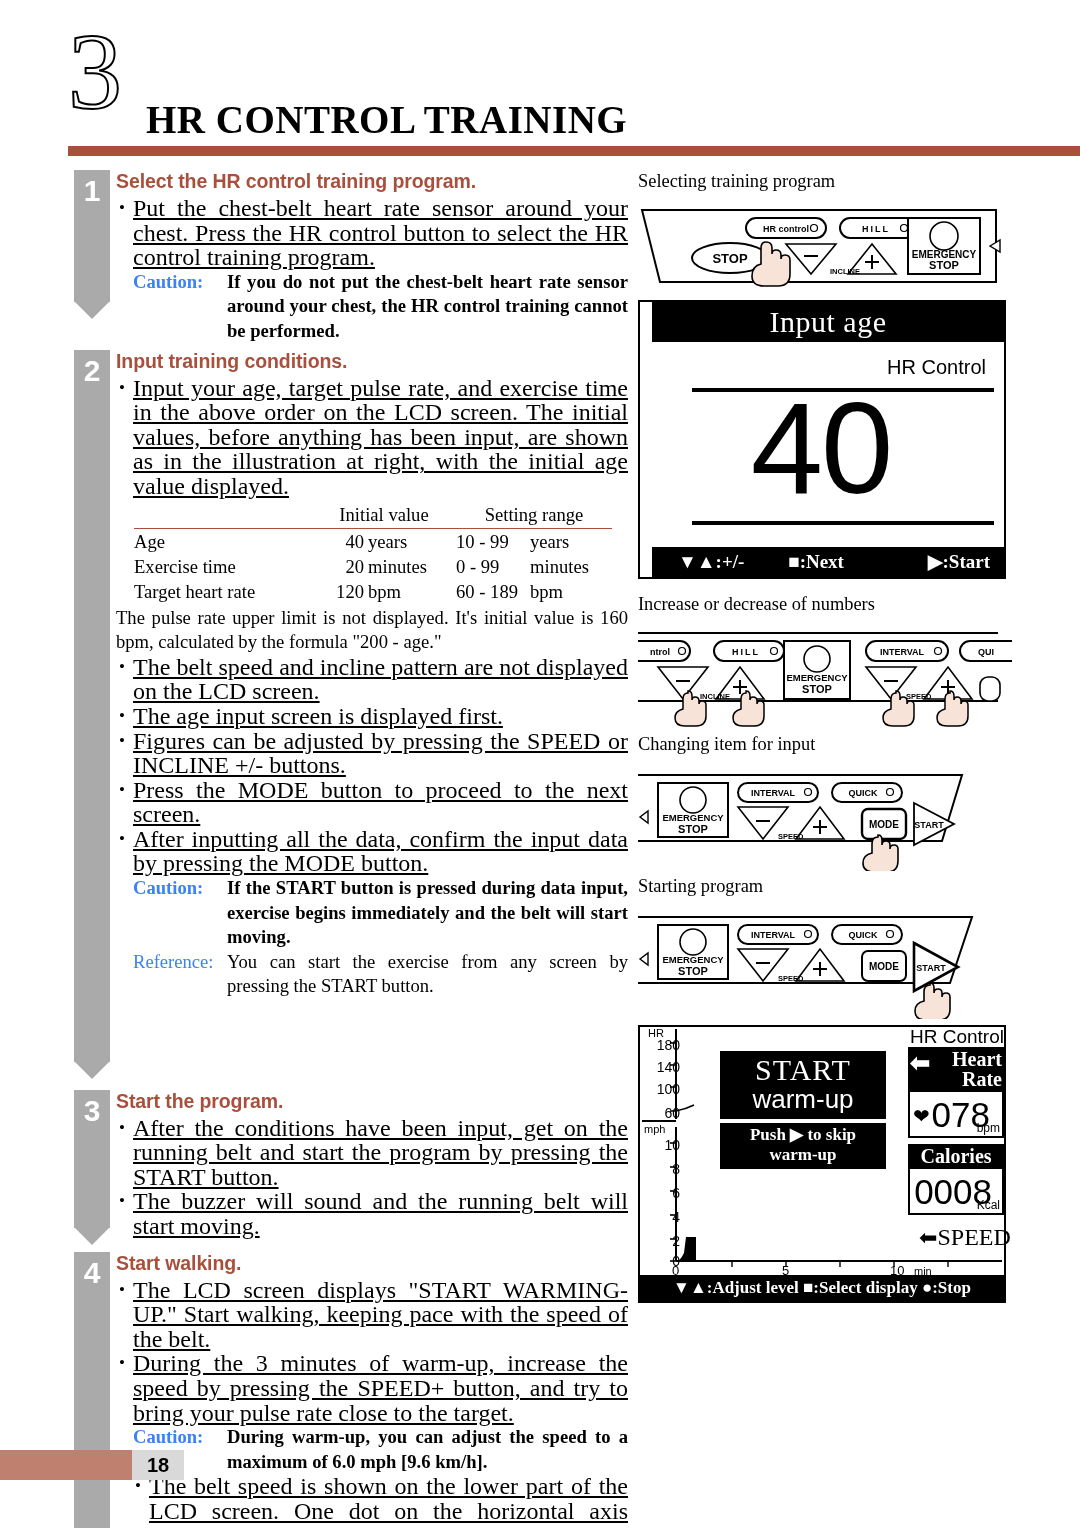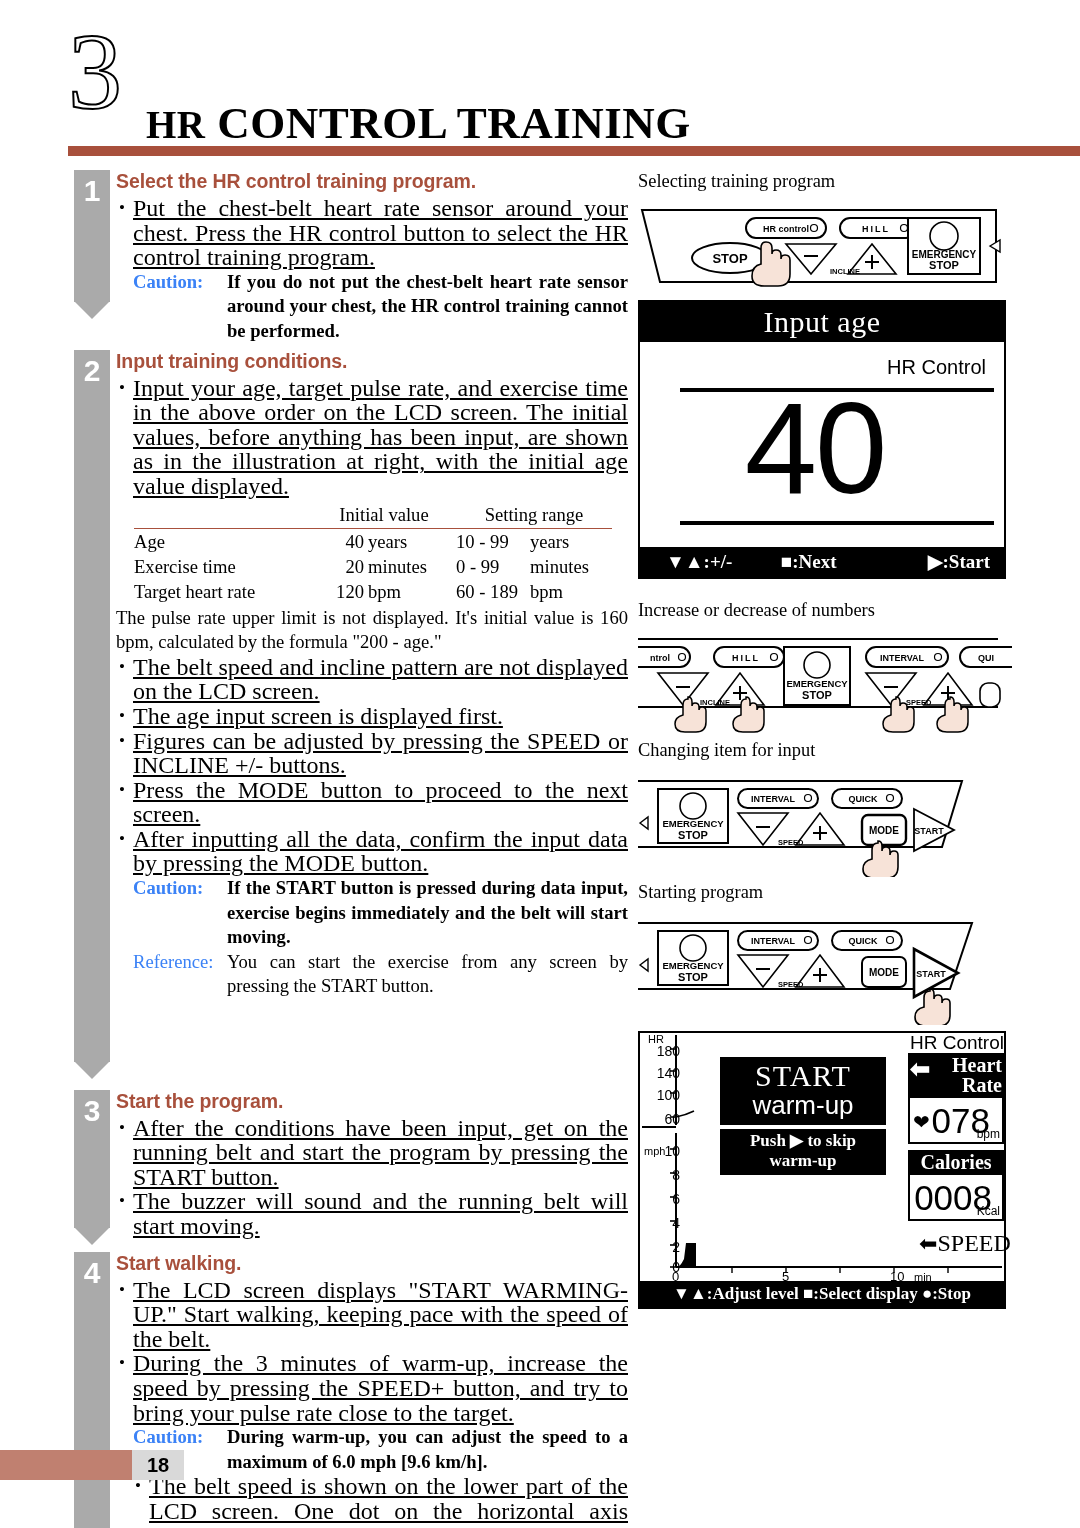--- a/index.html
+++ b/index.html
@@ -23,21 +23,21 @@
     font-style: normal;
   }
   .chapter-title {
     position: absolute; left: 146px; top: 97px;
     font-family: "Liberation Serif", serif;
     font-weight: bold;
     font-size: 33px;
     letter-spacing: 0.5px;
   }
   .chapter-title .big { font-size: 39px; }
-  .chapter-title .smallcaps { font-size: 45px; }
+  .chapter-title .smallcaps { font-size: 39px; }
   .rule-main {
     position: absolute; left: 68px; top: 146px;
     width: 1012px; height: 10px;
     background: #a8503c;
   }
 
   
   .left-col {
     position: absolute; left: 68px; top: 170px;
     width: 560px;
@@ -451,36 +451,36 @@
         <circle cx="306" cy="40" r="14" fill="#fff" stroke="#000" stroke-width="1.6"></circle>
         <text x="306" y="62" font-family="Liberation Sans, sans-serif" font-size="10" font-weight="bold" text-anchor="middle">EMERGENCY</text>
         <text x="306" y="73" font-family="Liberation Sans, sans-serif" font-size="11" font-weight="bold" text-anchor="middle">STOP</text>
         <path d="M352 50 l10 -6 l0 12 z" fill="#fff" stroke="#000" stroke-width="1.4"></path>
         <g>
           <path d="M128 46 q-5 0 -5 6 l0 16 q-9 2 -9 12 q0 10 12 10 l14 0 q12 0 12 -12 l0 -14 q0 -5 -5 -5 q-4 0 -4 4 l0 -4 q0 -5 -5 -5 q-4 0 -4 4 l0 -6 q0 -6 -6 -6 z" fill="#f7e3d8" stroke="#000" stroke-width="1.6"></path>
         </g>
       </svg>
     </div>
 
-    <div class="lcd" style="margin-top:0;">
+    <div class="lcd" style="margin-top:0;padding-left:12px;">
       <div class="lcd-title">Input age</div>
       <div class="lcd-body">
         <div class="hr-ctrl-lbl">HR Control</div>
         <div class="hr-line-top"></div>
         <div class="big-value">40</div>
         <div class="hr-line-bot"></div>
       </div>
       <div class="lcd-footer">
         <span class="f1">▼▲:+/-</span>
         <span class="f2">■:Next</span>
         <span class="f3">▶:Start</span>
       </div>
     </div>
 
-    <div class="fig-cap" style="margin-top:20px;">Increase or decrease of numbers</div>
+    <div class="fig-cap" style="margin-top:14px;">Increase or decrease of numbers</div>
     <div class="console" style="height:108px;">
       <svg width="374" height="108" viewBox="0 0 374 108">
         <line x1="0" y1="14" x2="360" y2="14" stroke="#000" stroke-width="2"></line>
         <line x1="0" y1="82" x2="360" y2="82" stroke="#000" stroke-width="2"></line>
         <rect x="-18" y="22" width="70" height="20" rx="10" fill="#fff" stroke="#000" stroke-width="2"></rect>
         <text x="22" y="36" font-family="Liberation Sans, sans-serif" font-size="9" font-weight="bold" text-anchor="middle">ntrol</text>
         <circle cx="44" cy="32" r="3.5" fill="#fff" stroke="#000" stroke-width="1.2"></circle>
         <rect x="76" y="22" width="70" height="20" rx="10" fill="#fff" stroke="#000" stroke-width="2"></rect>
         <text x="108" y="36" font-family="Liberation Sans, sans-serif" font-size="9" font-weight="bold" text-anchor="middle" letter-spacing="2">HILL</text>
         <circle cx="136" cy="32" r="3.5" fill="#fff" stroke="#000" stroke-width="1.2"></circle>
@@ -585,21 +585,21 @@
 
     <div class="lcd2" style="margin-top:6px;">
       <div class="lcd2-main">
 
         <div class="axis-col">
           <div class="ax-unit" style="position:absolute;top:0;left:8px;">HR</div>
           <div class="ax-tick" style="top:10px;">180</div>
           <div class="ax-tick" style="top:32px;">140</div>
           <div class="ax-tick" style="top:54px;">100</div>
           <div class="ax-tick" style="top:78px;">60</div>
-          <div class="ax-unit" style="position:absolute;top:112px;left:4px;">mph</div>
+          <div class="ax-unit" style="position:absolute;top:96px;left:4px;">mph</div>
           <div class="ax-tick" style="top:110px;">10</div>
           <div class="ax-tick" style="top:134px;">8</div>
           <div class="ax-tick" style="top:158px;">6</div>
           <div class="ax-tick" style="top:182px;">4</div>
           <div class="ax-tick" style="top:206px;">2</div>
           <div class="ax-tick" style="top:226px;">0</div>
         </div>
 
         <svg width="368" height="248" viewBox="0 0 368 248" style="position:absolute;left:0;top:0;">
           <line x1="36" y1="2" x2="36" y2="92" stroke="#000" stroke-width="2"></line>

